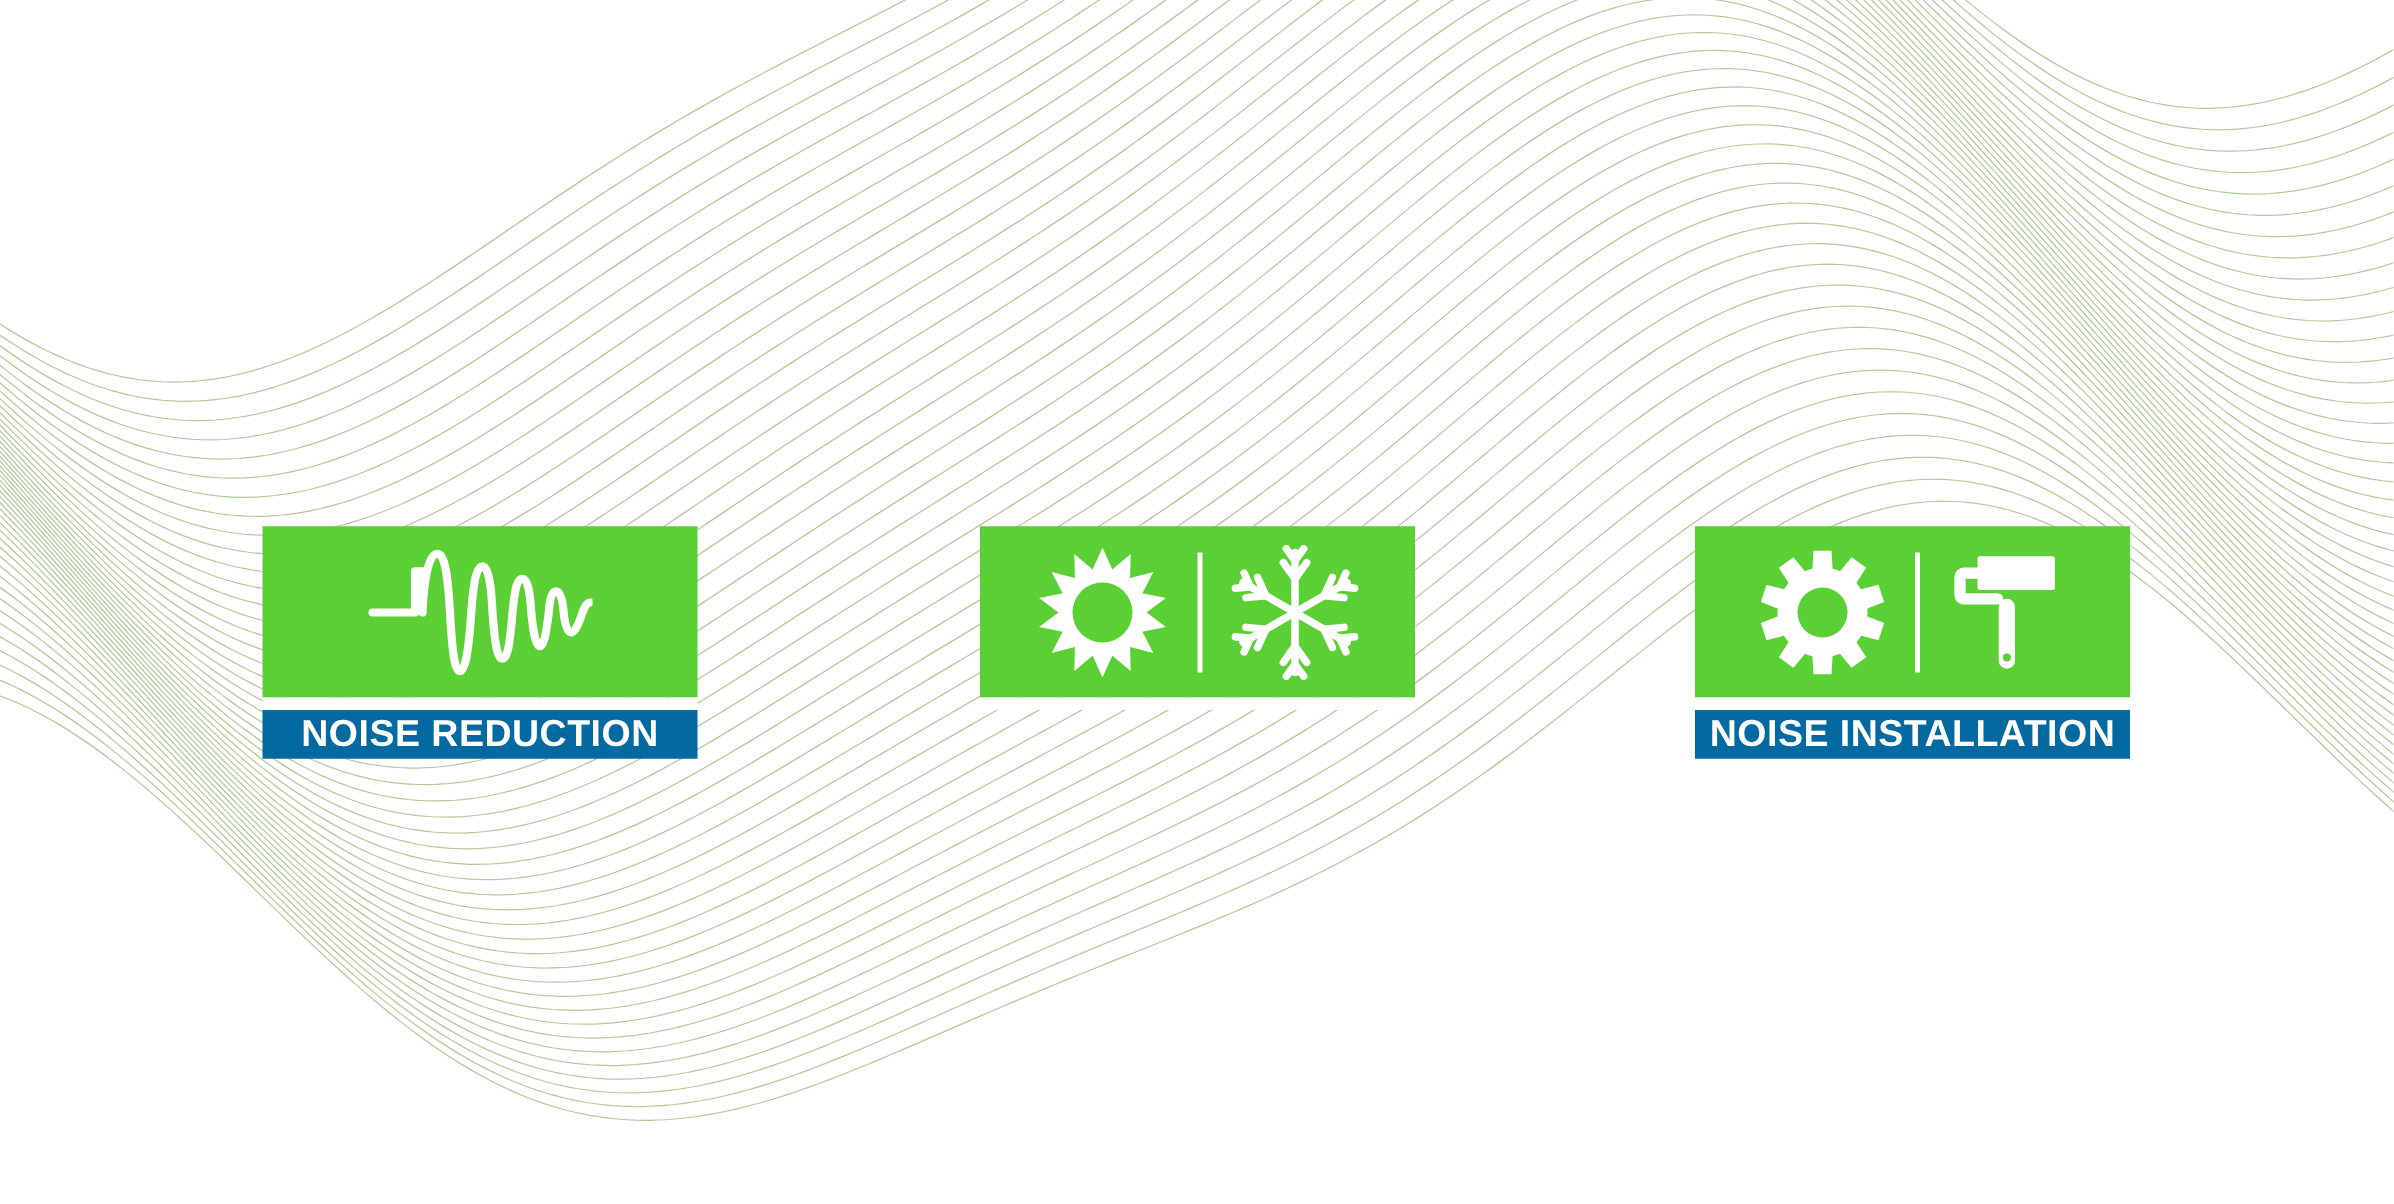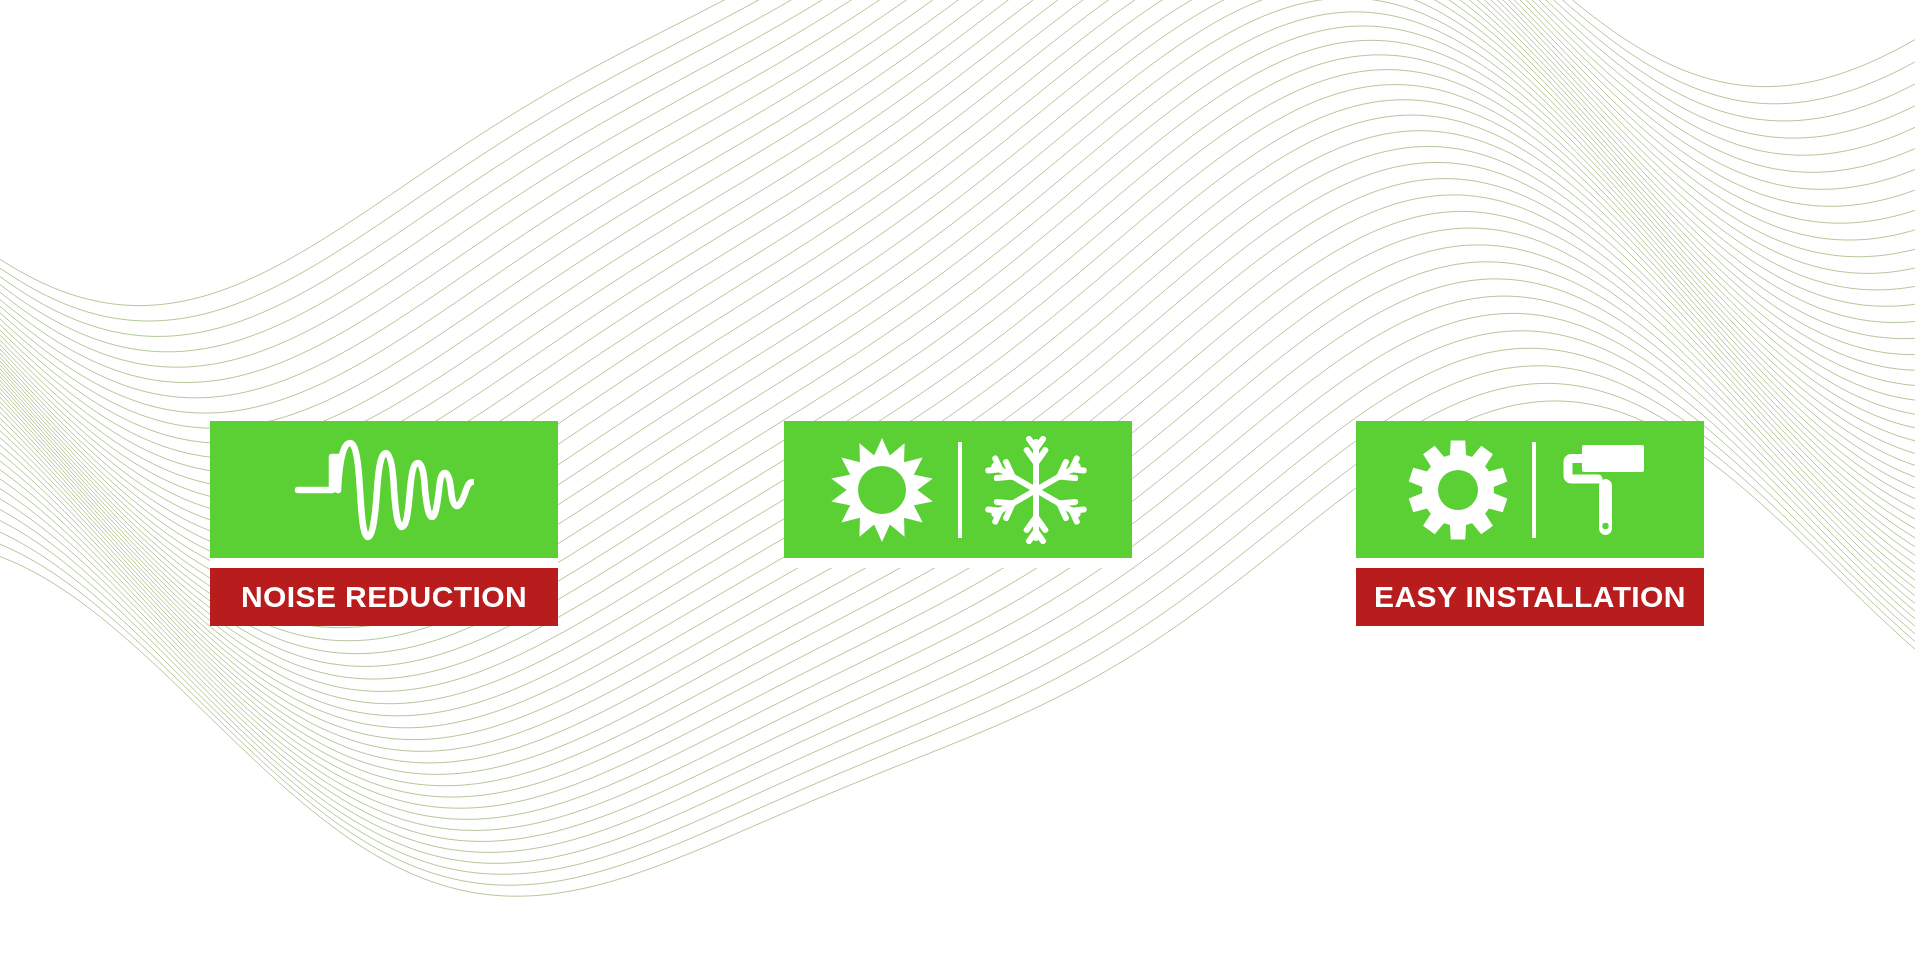--- a/index.html
+++ b/index.html
@@ -44,22 +44,22 @@
     align-items: center;
     justify-content: center;
     box-sizing: border-box;
   }
   .badge-gap {
     height: 10px;
     background: #ffffff;
   }
   .badge-label-bar {
     width: 348px;
-    height: 58px;
-    background: #b91c1c;
+    height: 39px;
+    background: #0369a1;
     display: flex;
     align-items: center;
     justify-content: center;
     box-sizing: border-box;
     text-align: right;
   }
   .badge-label-text {
     color: #ffffff;
     font-family: "Liberation Sans", sans-serif;
     font-weight: bold;
@@ -251,18 +251,18 @@
               <rect x="24" y="9" width="62" height="27" rx="2" fill="#ffffff"></rect>
               <path d="M24 22.5 H13 a3 3 0 0 0 -3 3 V40 a3 3 0 0 0 3 3 H40" fill="none" stroke="#ffffff" stroke-width="9" stroke-linecap="round" stroke-linejoin="round"></path>
               <rect x="41" y="43" width="13" height="56" rx="6.5" fill="#ffffff"></rect>
               <circle cx="47.5" cy="90" r="3.2" fill="#5BD035"></circle>
             </svg>
           </span>
         </div>
       </div>
       <div class="badge-gap"></div>
       <div class="badge-label-bar">
-        <span class="badge-label-text">EASY INSTALLATION</span>
+        <span class="badge-label-text">NOISE INSTALLATION</span>
       </div>
     </div>
 
   </div>
 </div>
 
 </body></html>

